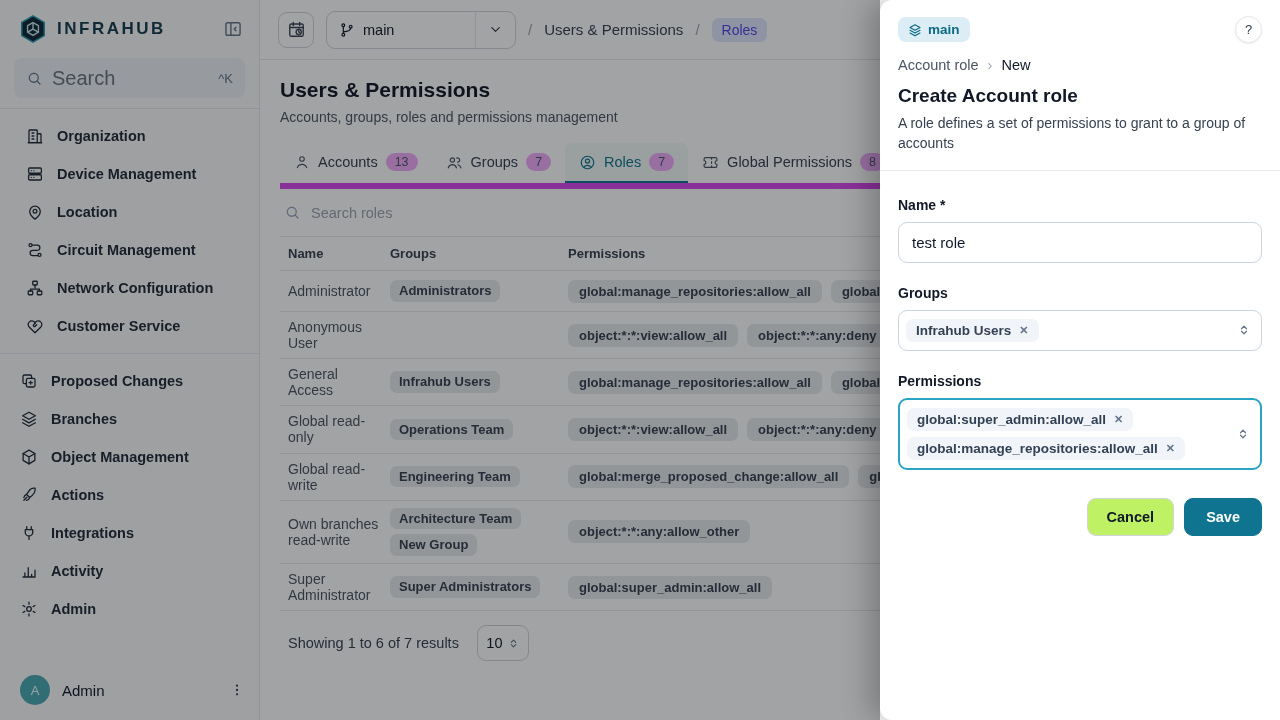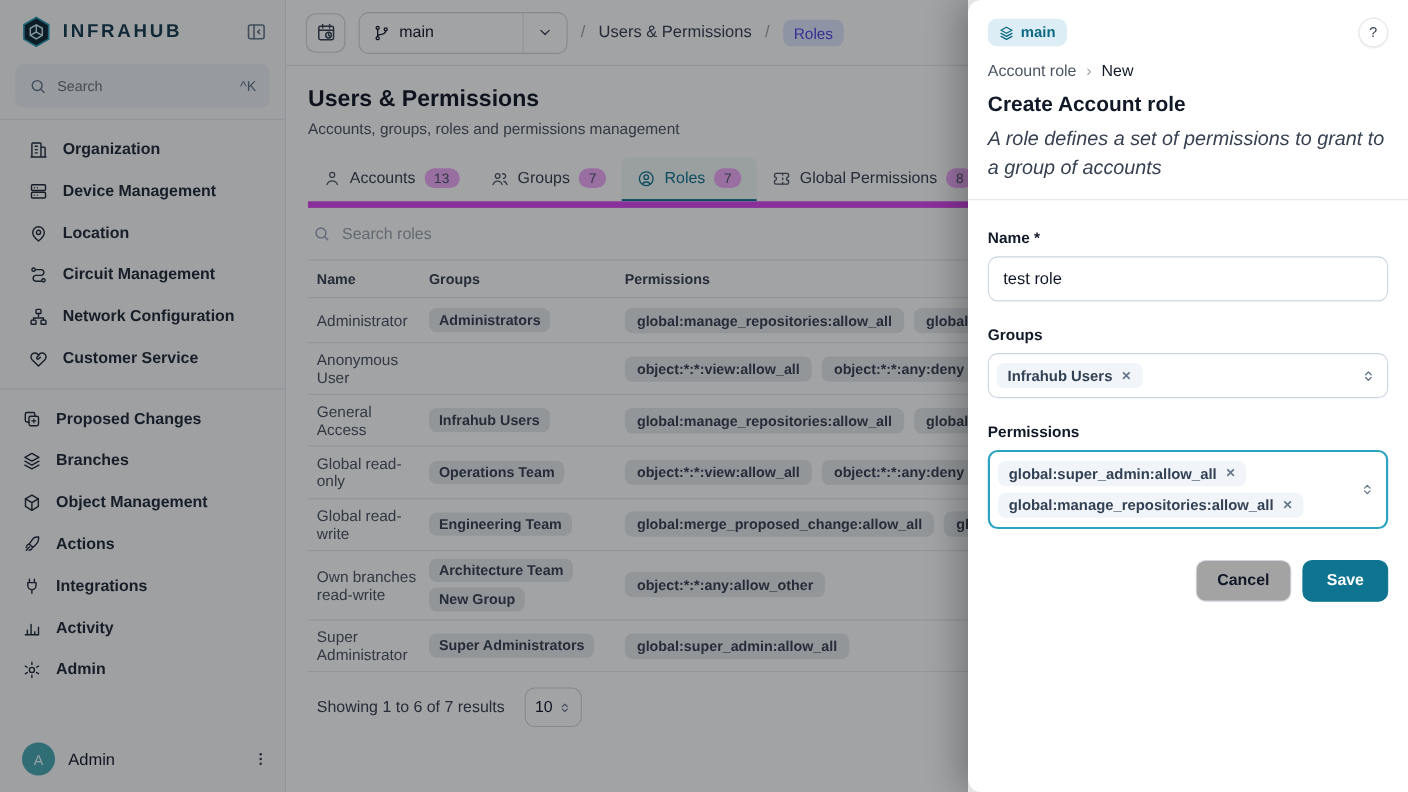--- a/index.html
+++ b/index.html
@@ -8,21 +8,21 @@
   svg { display:block; }
   .app { position:relative; width:1280px; height:560px; display:flex;border-radius:26px; }
 
   
   .sidebar { width:260px; height:720px; background:#f8fafc; border-right:1px solid #e2e8f0; display:flex; flex-direction:column; flex-shrink:0; }
   .sidebar-top { display:flex; align-items:center; justify-content:space-between; padding:14px 14px 10px 18px; }
   .logo { display:flex; align-items:center; gap:9px; }
   .logo-word { font-size:17px; font-weight:800; letter-spacing:2.5px; color:#123a4e; }
   .collapse-btn { background:none; border:none; color:#64748b; cursor:pointer; padding:2px; }
   .searchbox { margin:4px 14px 10px; height:40px; background:#edf1f5; border-radius:8px; display:flex; align-items:center; gap:9px; padding:0 12px; color:#64748b; cursor:pointer; }
-  .searchbox .ph { flex:1; font-size:13px; color:#6b7280; }
+  .searchbox .ph { flex:1; font-size:20px; color:#6b7280; }
   .searchbox .kbd { font-size:13px; color:#64748b; }
   .sb-divider { height:1px; background:#e2e8f0; }
   .nav-group { padding:8px 0; }
   .nav-item { height:38px; display:flex; align-items:center; gap:13px; padding:0 16px 0 20px; font-size:14.5px; font-weight:700; color:#1f2937; cursor:pointer; }
   .nav-group.indent .nav-item { padding-left:26px; }
   .nav-item .nicon { color:#1f2937; width:18px; height:18px; flex-shrink:0; }
   .sidebar-user { margin-top:auto; display:flex; align-items:center; gap:12px; padding:13px 14px 15px 20px; }
   .avatar { width:30px; height:30px; border-radius:50%; background:#4aa8b4; color:#eafcff; font-size:13px; display:flex; align-items:center; justify-content:center; }
   .sidebar-user .uname { flex:1; font-size:15px; color:#111827; }
   .kebab { background:none; border:none; color:#374151; cursor:pointer; }
@@ -71,34 +71,34 @@
   .overlay { position:absolute; left:0; top:0; width:880px; height:720px; background:rgba(10,12,16,0.38); z-index:40; }
   .drawer { position:absolute; right:0; top:0; width:400px; height:720px; background:#fff; z-index:50; border-radius:12px 0 0 12px; box-shadow:-10px 0 30px rgba(0,0,0,0.25); display:flex; flex-direction:column; }
   .drawer-head { padding:16px 18px 16px; border-bottom:1px solid #e5e7eb; }
   .dh-row { display:flex; align-items:center; justify-content:space-between; }
   .branch-badge { display:inline-flex; align-items:center; gap:6px; background:#ddedf6; color:#0c6a83; font-size:13.5px; font-weight:600; padding:5px 10px; border-radius:8px; cursor:pointer; }
   .help-btn { width:27px; height:27px; border-radius:50%; border:1px solid #e5e7eb; background:#fff; box-shadow:0 1px 2px rgba(0,0,0,0.08); color:#374151; font-size:13px; cursor:pointer; }
   .d-crumbs { margin-top:14px; font-size:14.5px; color:#4b5563; display:flex; align-items:center; gap:9px; }
   .d-crumbs .cur { color:#111827; }
   .d-crumbs .sep { color:#9ca3af; }
   .d-title { margin-top:12px; font-size:19px; font-weight:700; color:#111827; }
-  .d-sub { margin-top:6px; font-size:18px; color:#374151; line-height:1.45;font-style:italic; }
+  .d-sub { margin-top:6px; font-size:14px; color:#374151; line-height:1.45; }
 
   .drawer-body { padding:26px 18px; overflow:hidden; }
   .f-label { display:block; font-size:14px; font-weight:600; color:#111827; margin-bottom:9px; }
   .f-input { width:100%; height:41px; border:1px solid #cbd5e1; border-radius:9px; padding:0 13px; font-size:15px; color:#111827; font-family:inherit; outline:none; background:#fff; }
   .f-select { position:relative; width:100%; min-height:41px; border:1px solid #cbd5e1; border-radius:9px; padding:6px 34px 6px 7px; display:flex; align-items:center; gap:6px; cursor:pointer; background:#fff; }
   .f-select.multi { flex-direction:column; align-items:flex-start; border:2px solid #2ba4c4; padding:8px 34px 8px 7px; }
   .f-select .spin { position:absolute; right:11px; top:50%; transform:translateY(-50%); color:#64748b; }
   .sel-chip { display:inline-flex; align-items:center; gap:8px; background:#f1f5f9; border-radius:7px; padding:4px 10px; font-size:13.5px; font-weight:600; color:#334155; white-space:nowrap; }
   .sel-chip .x { color:#64748b; font-size:11px; cursor:pointer; }
   .field { margin-bottom:22px; }
   .d-actions { display:flex; justify-content:flex-end; gap:10px; margin-top:28px; }
   .btn { height:38px; border-radius:9px; font-size:14.5px; font-weight:600; cursor:pointer; font-family:inherit; }
-  .btn-cancel { background:#a3a3a3; border:1px solid #d1d5db; color:#111827; padding:0 19px; }
+  .btn-cancel { background:#bef264; border:1px solid #d1d5db; color:#111827; padding:0 19px; }
   .btn-save { background:#0e7490; border:1px solid #0e7490; color:#fff; padding:0 21px; }
 </style>
 </head>
 <body>
 
 <div class="app">
 
   <aside class="sidebar">
     <div class="sidebar-top">
       <div class="logo">

